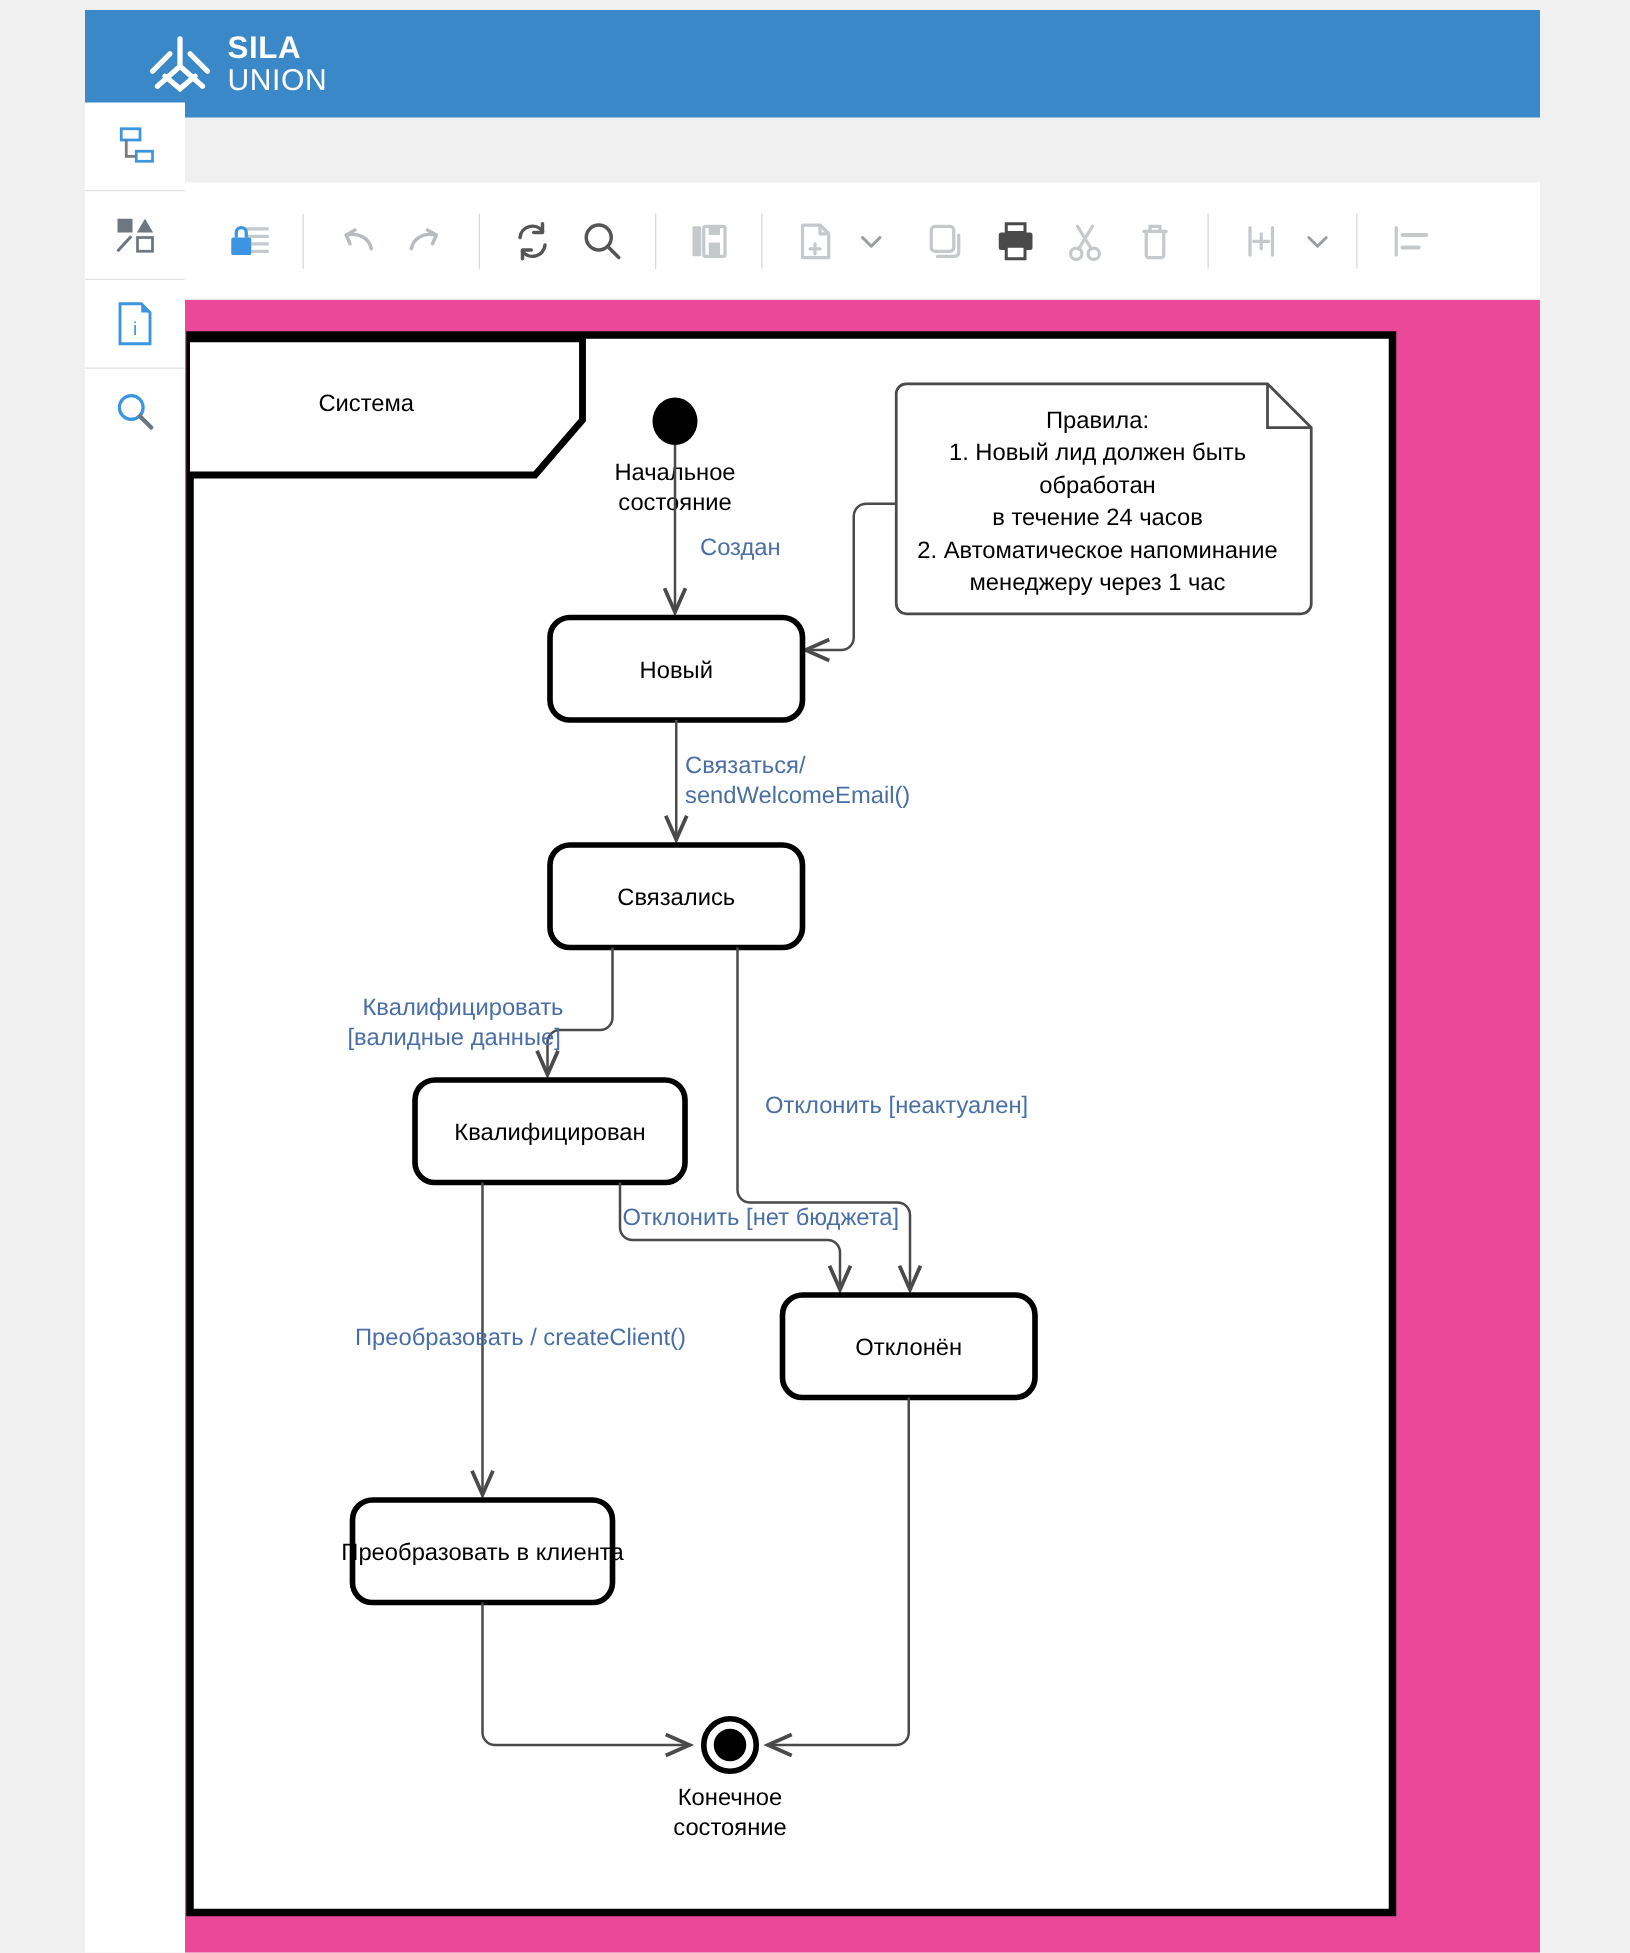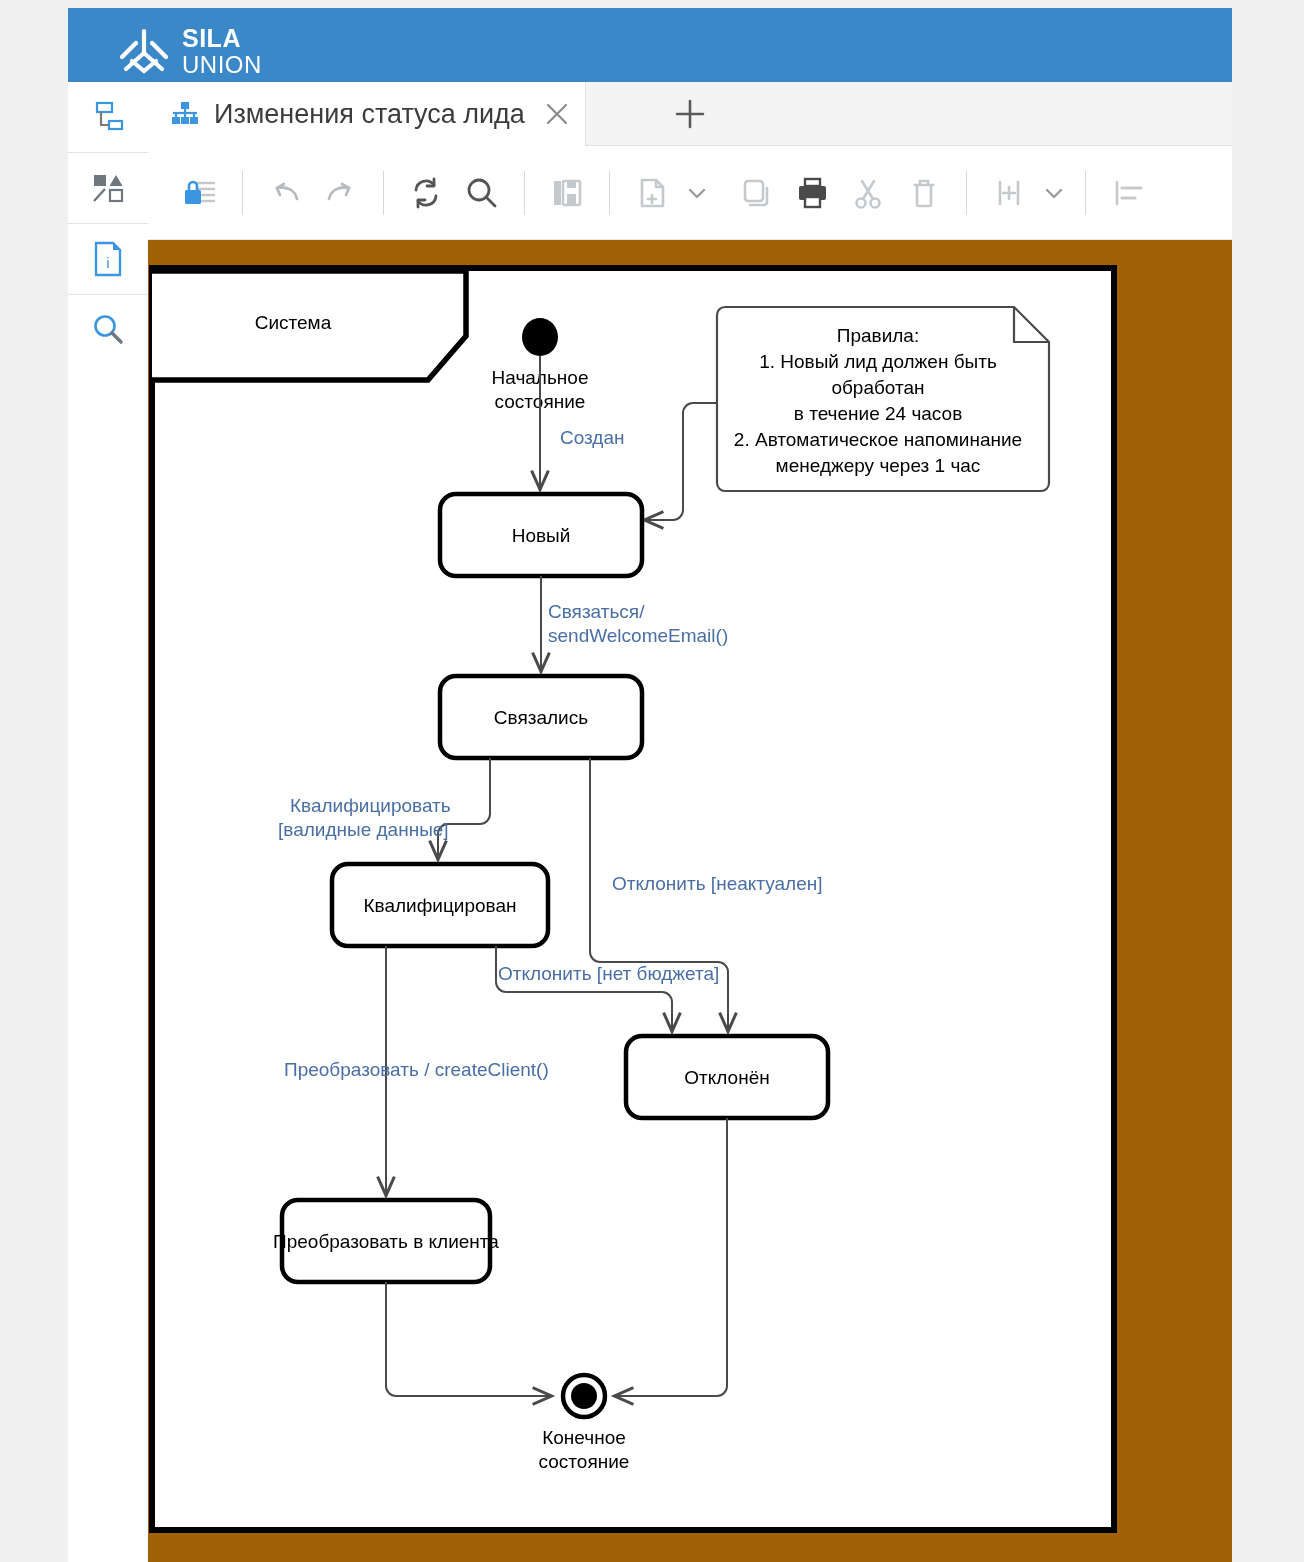--- a/index.html
+++ b/index.html
@@ -114,21 +114,21 @@
   .tb-div {
     width: 1px; height: 44px; background: #d8d8d8;
     margin: 0 14px; flex: 0 0 auto;
   }
   .tb-gap { width: 14px; flex: 0 0 auto; }
   
   .canvas-area {
     position: absolute;
     left: 148px; top: 240px;
     width: 1084px; height: 1322px;
-    background: #a16207;
+    background: #ec4899;
     overflow: hidden;
   }
   #diagram { position: absolute; left: 0; top: 0; }
   .vlabel { font-size: 19px; fill: #000000; font-family: "Liberation Sans", sans-serif; }
   .tlabel { font-size: 19px; fill: #4a6fa5; font-family: "Liberation Sans", sans-serif; }
   .nlabel { font-size: 19px; fill: #000000; font-family: "Liberation Sans", sans-serif; }
 </style>
 </head>
 <body>
 
@@ -182,42 +182,20 @@
     <div class="rail-sep" style="top:212px;"></div>
 
     <div class="rail-btn" style="top:213px;">
       <svg width="36" height="36" viewBox="0 0 36 36">
         <circle cx="15" cy="14" r="9.5" fill="none" stroke="#3b95e0" stroke-width="2.6"></circle>
         <path d="M22 21 L31 30" stroke="#6e7780" stroke-width="3.4" stroke-linecap="round"></path>
       </svg>
     </div>
   </div>
 
-  <div class="tabstrip">
-    <div class="tab">
-      <svg class="tab-icon" viewBox="0 0 30 26">
-        <rect x="11" y="1" width="8" height="7" fill="#3b95e0"></rect>
-        <path d="M3 12 H27" stroke="#3b95e0" stroke-width="2.2"></path>
-        <path d="M15 8 V12" stroke="#3b95e0" stroke-width="2.2"></path>
-        <path d="M6 12 V16 M15 12 V16 M24 12 V16" stroke="#3b95e0" stroke-width="2.2"></path>
-        <rect x="2" y="16" width="8" height="7" fill="#3b95e0"></rect>
-        <rect x="11" y="16" width="8" height="7" fill="#3b95e0"></rect>
-        <rect x="20" y="16" width="8" height="7" fill="#3b95e0"></rect>
-      </svg>
-      <span class="tab-label">Изменения статуса лида</span>
-      <svg class="tab-close" viewBox="0 0 28 28">
-        <path d="M5 5 L23 23 M23 5 L5 23" stroke="#8b8b8b" stroke-width="2.2" stroke-linecap="round"></path>
-      </svg>
-    </div>
-    <div class="tab-new">
-      <svg width="36" height="36" viewBox="0 0 36 36">
-        <path d="M18 5 V31 M5 18 H31" stroke="#5a5a5a" stroke-width="2.6" stroke-linecap="round"></path>
-      </svg>
-    </div>
-  </div>
 
   <div class="toolbar">
 
     <div class="tb-item">
       <svg width="40" height="40" viewBox="0 0 40 40">
         <path d="M17 10 H35 M17 16 H35 M21 22 H35 M21 28 H35" stroke="#c6c9cc" stroke-width="2.6"></path>
         <rect x="5" y="17" width="16" height="14" rx="1.5" fill="#3b95e0"></rect>
         <path d="M9 17 V13 a4 4 0 0 1 8 0 V17" fill="none" stroke="#3b95e0" stroke-width="2.6"></path>
       </svg>
     </div>

